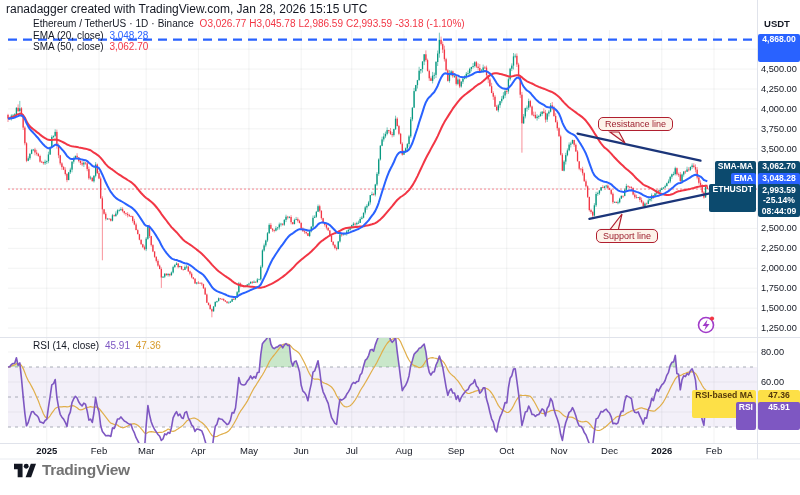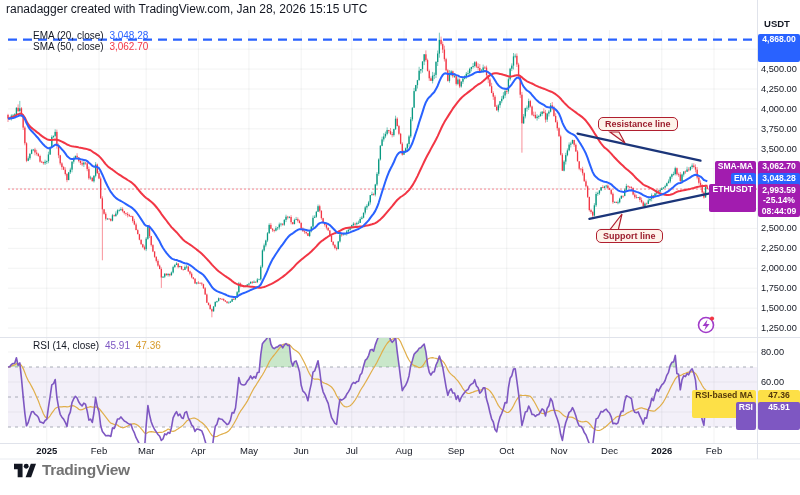--- a/index.html
+++ b/index.html
@@ -11,27 +11,27 @@
   .lg{position:absolute;left:33px;font-size:10px;white-space:nowrap;z-index:5;}
   .lg span{margin-right:3px;}
   .red{color:#F23645;}
   .blue{color:#2962FF;}
   .purple{color:#7E57C2;}
   .yellow{color:#D79A2B;}
   .badge{position:absolute;font-size:8.6px;font-weight:700;line-height:11px;height:28px;
          color:#fff;border-radius:2px;text-align:center;padding:0 3px;z-index:6;white-space:nowrap;}
   .badge.vb{left:758px;width:36px;}
   .badge.lb{right:44px;}
-  .bg-red{background:#a21caf;}
+  .bg-red{background:#0c4a6e;}
   .bg-blue{background:#2962FF;}
   .bg-yellow{background:#fde047;color:#54380A;}
   .bg-purp{background:#7E57C2;}
   .badge.multi{height:auto;line-height:10.4px;padding:1px 3px;}
   .callout{position:absolute;background:#FDF3EA;border:1.4px solid #B01F2F;border-radius:5px;
-           color:#9C1F2E;font-size:9px;font-weight:700;padding:1px 6px;z-index:6;white-space:nowrap;}
+           color:#9C1F2E;font-size:9px;font-weight:400;padding:1px 6px;z-index:6;white-space:nowrap;}
   .logo{position:absolute;left:14px;top:461px;display:flex;align-items:center;z-index:5;}
   .logo .txt{font-size:15.5px;font-weight:700;color:#737373;letter-spacing:-0.3px;margin-left:6px;}
 </style>
 </head>
 <body>
 <div id="app">
 
 <svg id="chart" width="800" height="495" viewBox="0 0 800 495">
       <defs>
         <clipPath id="pc">
@@ -565,20 +565,24 @@
         <text x="506.76" y="454" font-size="9.5" fill="#131722" text-anchor="middle" font-weight="400">Oct</text>
         <text x="558.995" y="454" font-size="9.5" fill="#131722" text-anchor="middle" font-weight="400">Nov</text>
         <text x="609.5450000000001" y="454" font-size="9.5" fill="#131722" text-anchor="middle" font-weight="400">Dec</text>
         <text x="661.78" y="454" font-size="9.5" fill="#131722" text-anchor="middle" font-weight="700">2026</text>
         <text x="714.015" y="454" font-size="9.5" fill="#131722" text-anchor="middle" font-weight="400">Feb</text>
       </g>
     </svg>
 
 <div class="wm">ranadagger created with TradingView.com, Jan 28, 2026 15:15 UTC</div>
 
+<div class="lg" style="top:18px;">
+  <span>Ethereum / TetherUS</span><span>·</span><span>1D</span><span>·</span><span>Binance</span>
+  <span class="red">O3,026.77</span><span class="red">H3,045.78</span><span class="red">L2,986.59</span><span class="red">C2,993.59</span><span class="red">-33.18 (-1.10%)</span>
+</div>
 <div class="lg" style="top:29.5px;">
   <span>EMA (20, close)</span>
   <span class="blue">3,048.28</span>
 </div>
 <div class="lg" style="top:41px;">
   <span>SMA (50, close)</span>
   <span class="red">3,062.70</span>
 </div>
 
 <div class="lg" style="top:340px;">

